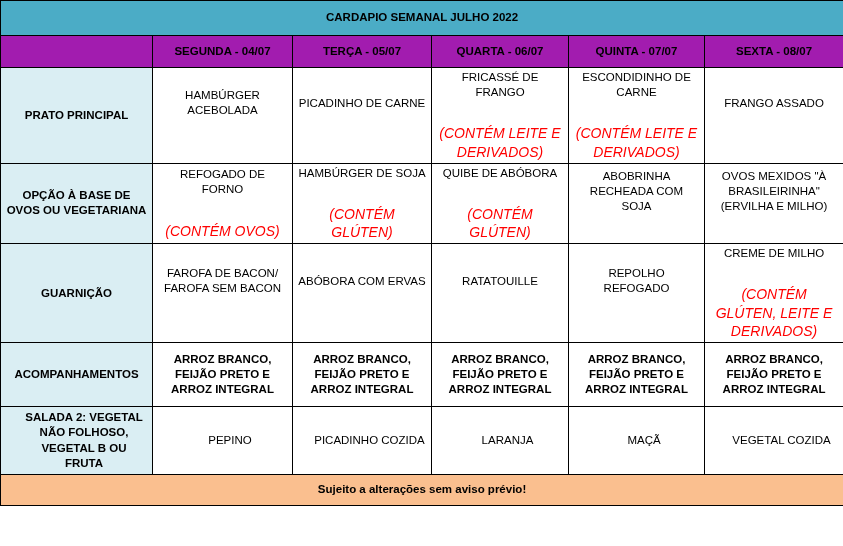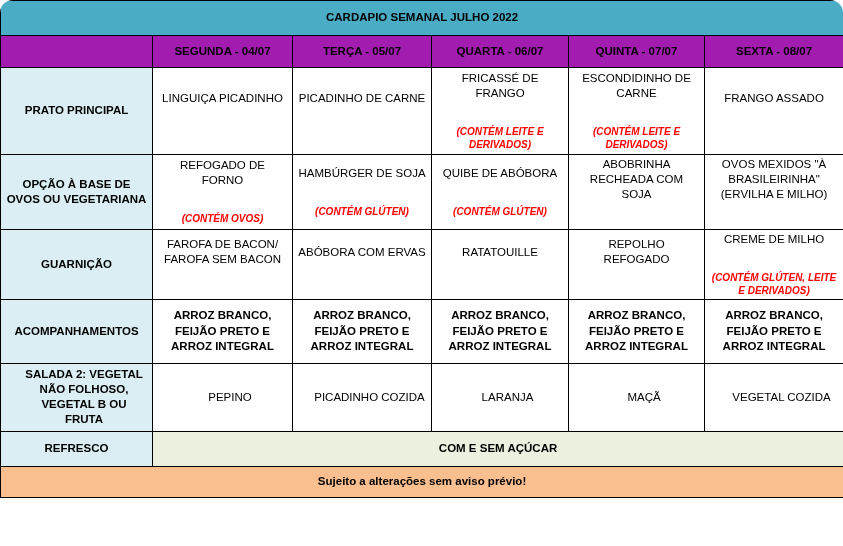--- a/index.html
+++ b/index.html
@@ -1,18 +1,18 @@
 <!DOCTYPE html>
 <html><head>
 <meta charset="utf-8">
 <style>
   html,body{margin:0;padding:0;background:#ffffff;}
   .page{
     width:843px;height:546px;overflow:hidden;background:#ffffff;
-    font-family:"Liberation Sans", sans-serif;color:#000;border-radius:13px;
+    font-family:"Liberation Sans", sans-serif;color:#000;
   }
   table.menu{
     width:843px;border-collapse:collapse;table-layout:fixed;
   }
   table.menu td{
     border:1.5px solid #000;
     text-align:center;vertical-align:middle;
     padding:2px 5px;
     font-size:11.5px;line-height:1.32;
     word-wrap:break-word;
@@ -30,22 +30,22 @@
   }
   tr.r0 td{height:82px;}
   tr.r1 td{height:66px;}
   tr.r2 td{height:59px;}
   tr.r3 td{height:59px;font-weight:bold;}
   tr.r4 td{height:58px;}
   tr.r5 td{height:63px;padding-left:20px;}
   tr.r6 td{height:30px;}
   .dish{display:block;}
   .allergen{
-    display:block;color:#FF0000;font-weight:bold;font-style:italic;
-    font-size:10px;line-height:1.3;margin-top:24px;
+    display:block;color:#FF0000;font-weight:normal;font-style:italic;
+    font-size:14px;line-height:1.3;margin-top:24px;
   }
   td.refresco-cell{
     background:#EBF1DE;font-weight:bold;
   }
   td.footerbar{
     background:#FABF8F;font-weight:bold;font-size:14px;height:26px;
   }
 </style>
 </head>
 <body>
@@ -71,21 +71,21 @@
       <td>SEGUNDA - 04/07</td>
       <td>TERÇA - 05/07</td>
       <td>QUARTA - 06/07</td>
       <td>QUINTA - 07/07</td>
       <td>SEXTA - 08/07</td>
     </tr>
 
     <tr class="r0">
       <td class="rowlabel">PRATO PRINCIPAL</td>
       <td>
-            <span class="dish">LINGUIÇA PICADINHO</span>
+            <span class="dish">HAMBÚRGER ACEBOLADA</span>
             <span class="allergen"></span>
           </td>
       <td>
             <span class="dish">PICADINHO DE CARNE</span>
             <span class="allergen"></span>
           </td>
       <td>
             <span class="dish">FRICASSÉ DE FRANGO</span>
             <span class="allergen">(CONTÉM LEITE E DERIVADOS)</span>
           </td>
@@ -179,24 +179,20 @@
             <span class="dish">LARANJA</span>
           </td>
       <td>
             <span class="dish">MAÇÃ</span>
           </td>
       <td>
             <span class="dish">VEGETAL COZIDA</span>
           </td>
     </tr>
 
-    <tr class="r6">
-      <td class="rowlabel">REFRESCO</td>
-      <td colspan="5" class="refresco-cell">COM E SEM AÇÚCAR</td>
-    </tr>
 
     <tr>
       <td colspan="6" class="footerbar">Sujeito a alterações sem aviso prévio!</td>
     </tr>
 
   </tbody>
     </table>
 </div>
 
 </body></html>

